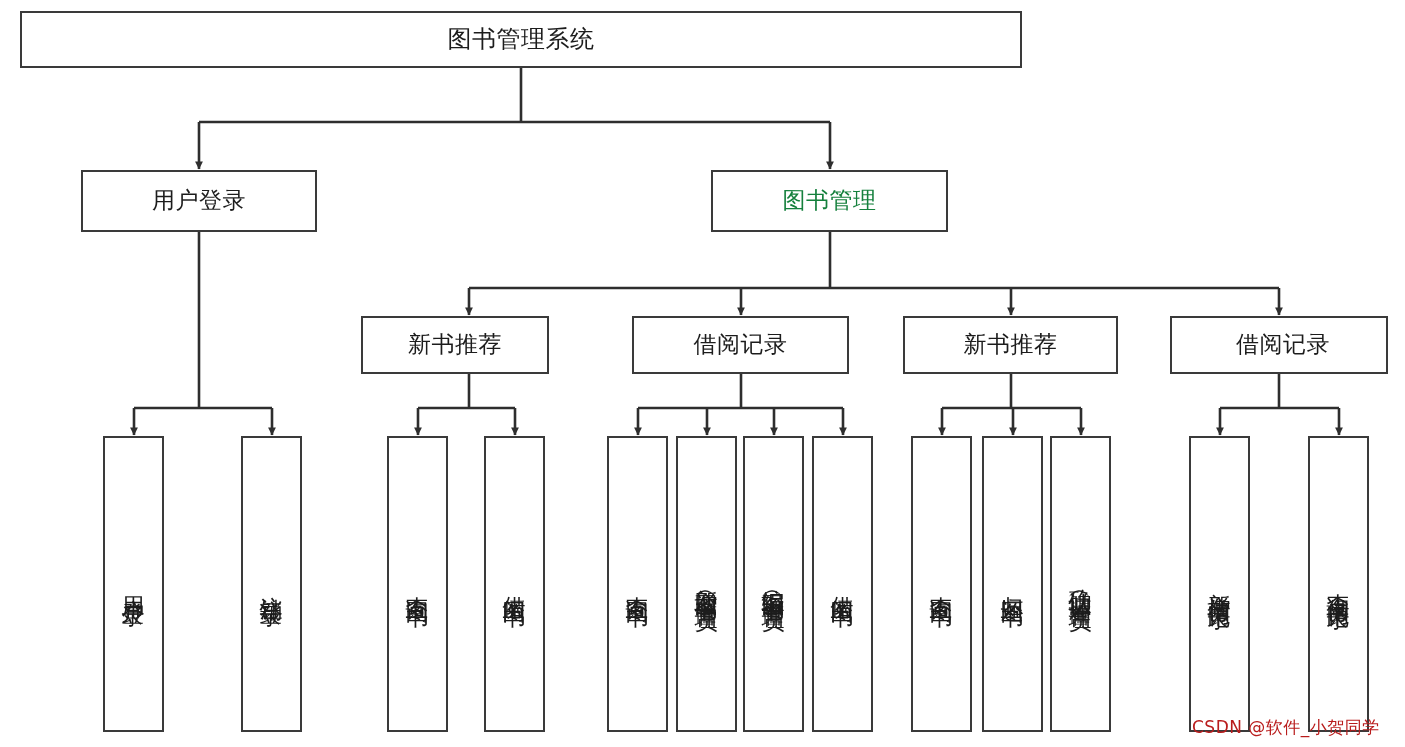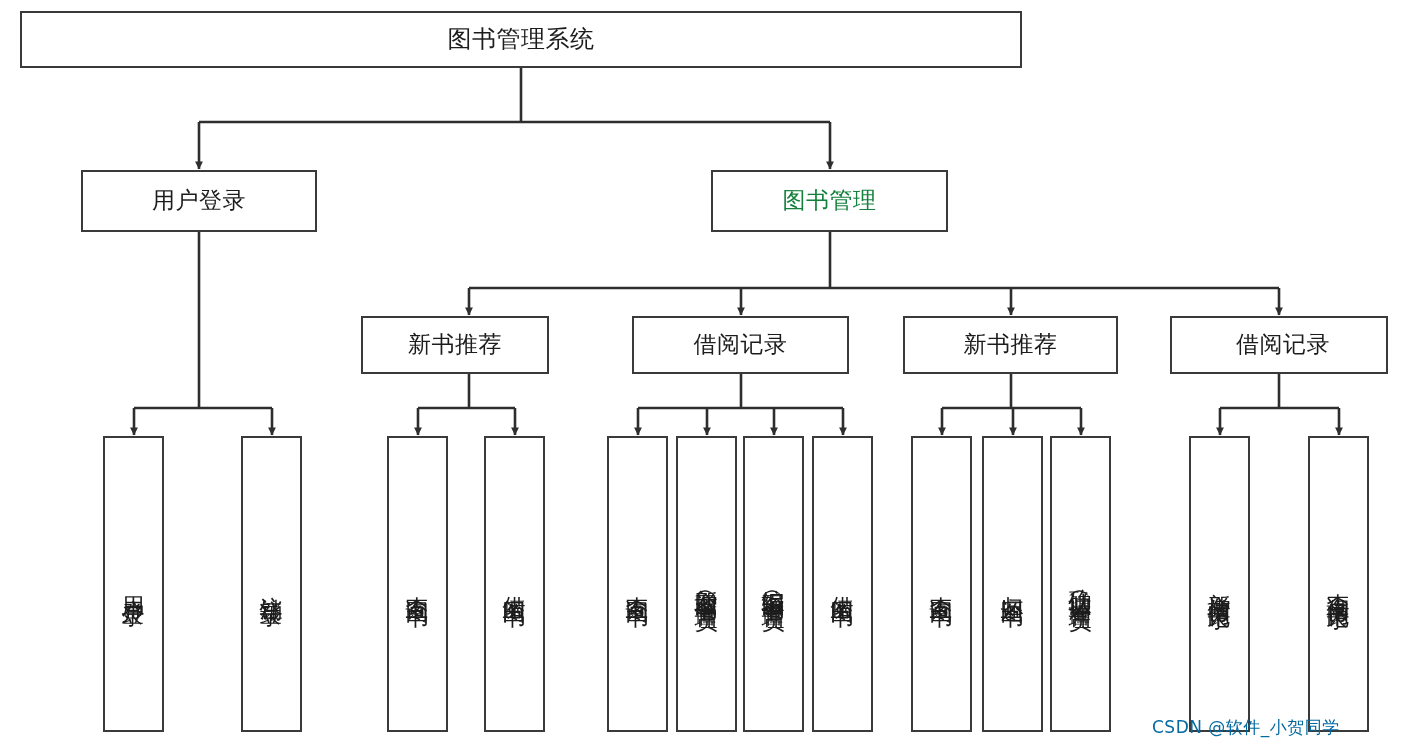--- a/index.html
+++ b/index.html
@@ -177,15 +177,15 @@
         <span class="node-label" style="color: rgb(28, 28, 28);">确认归还（管理员）</span>
       </div>
       <div class="node vert" style="left: 1189px; top: 436px; width: 61px; height: 296px; border-color: rgb(58, 58, 58);">
         <span class="node-label" style="color: rgb(28, 28, 28);">新增借阅记录</span>
       </div>
       <div class="node vert" style="left: 1308px; top: 436px; width: 61px; height: 296px; border-color: rgb(58, 58, 58);">
         <span class="node-label" style="color: rgb(28, 28, 28);">查询借阅记录</span>
       </div>
     </div>
 
-  <div class="watermark" style="left: 1152px; top: 716px; color: #0369a1;">CSDN @软件_小贺同学</div>
+  <div class="watermark" style="left: 1192px; top: 716px; color: #b91c1c;">CSDN @软件_小贺同学</div>
 
 </div>
 
 </body></html>

